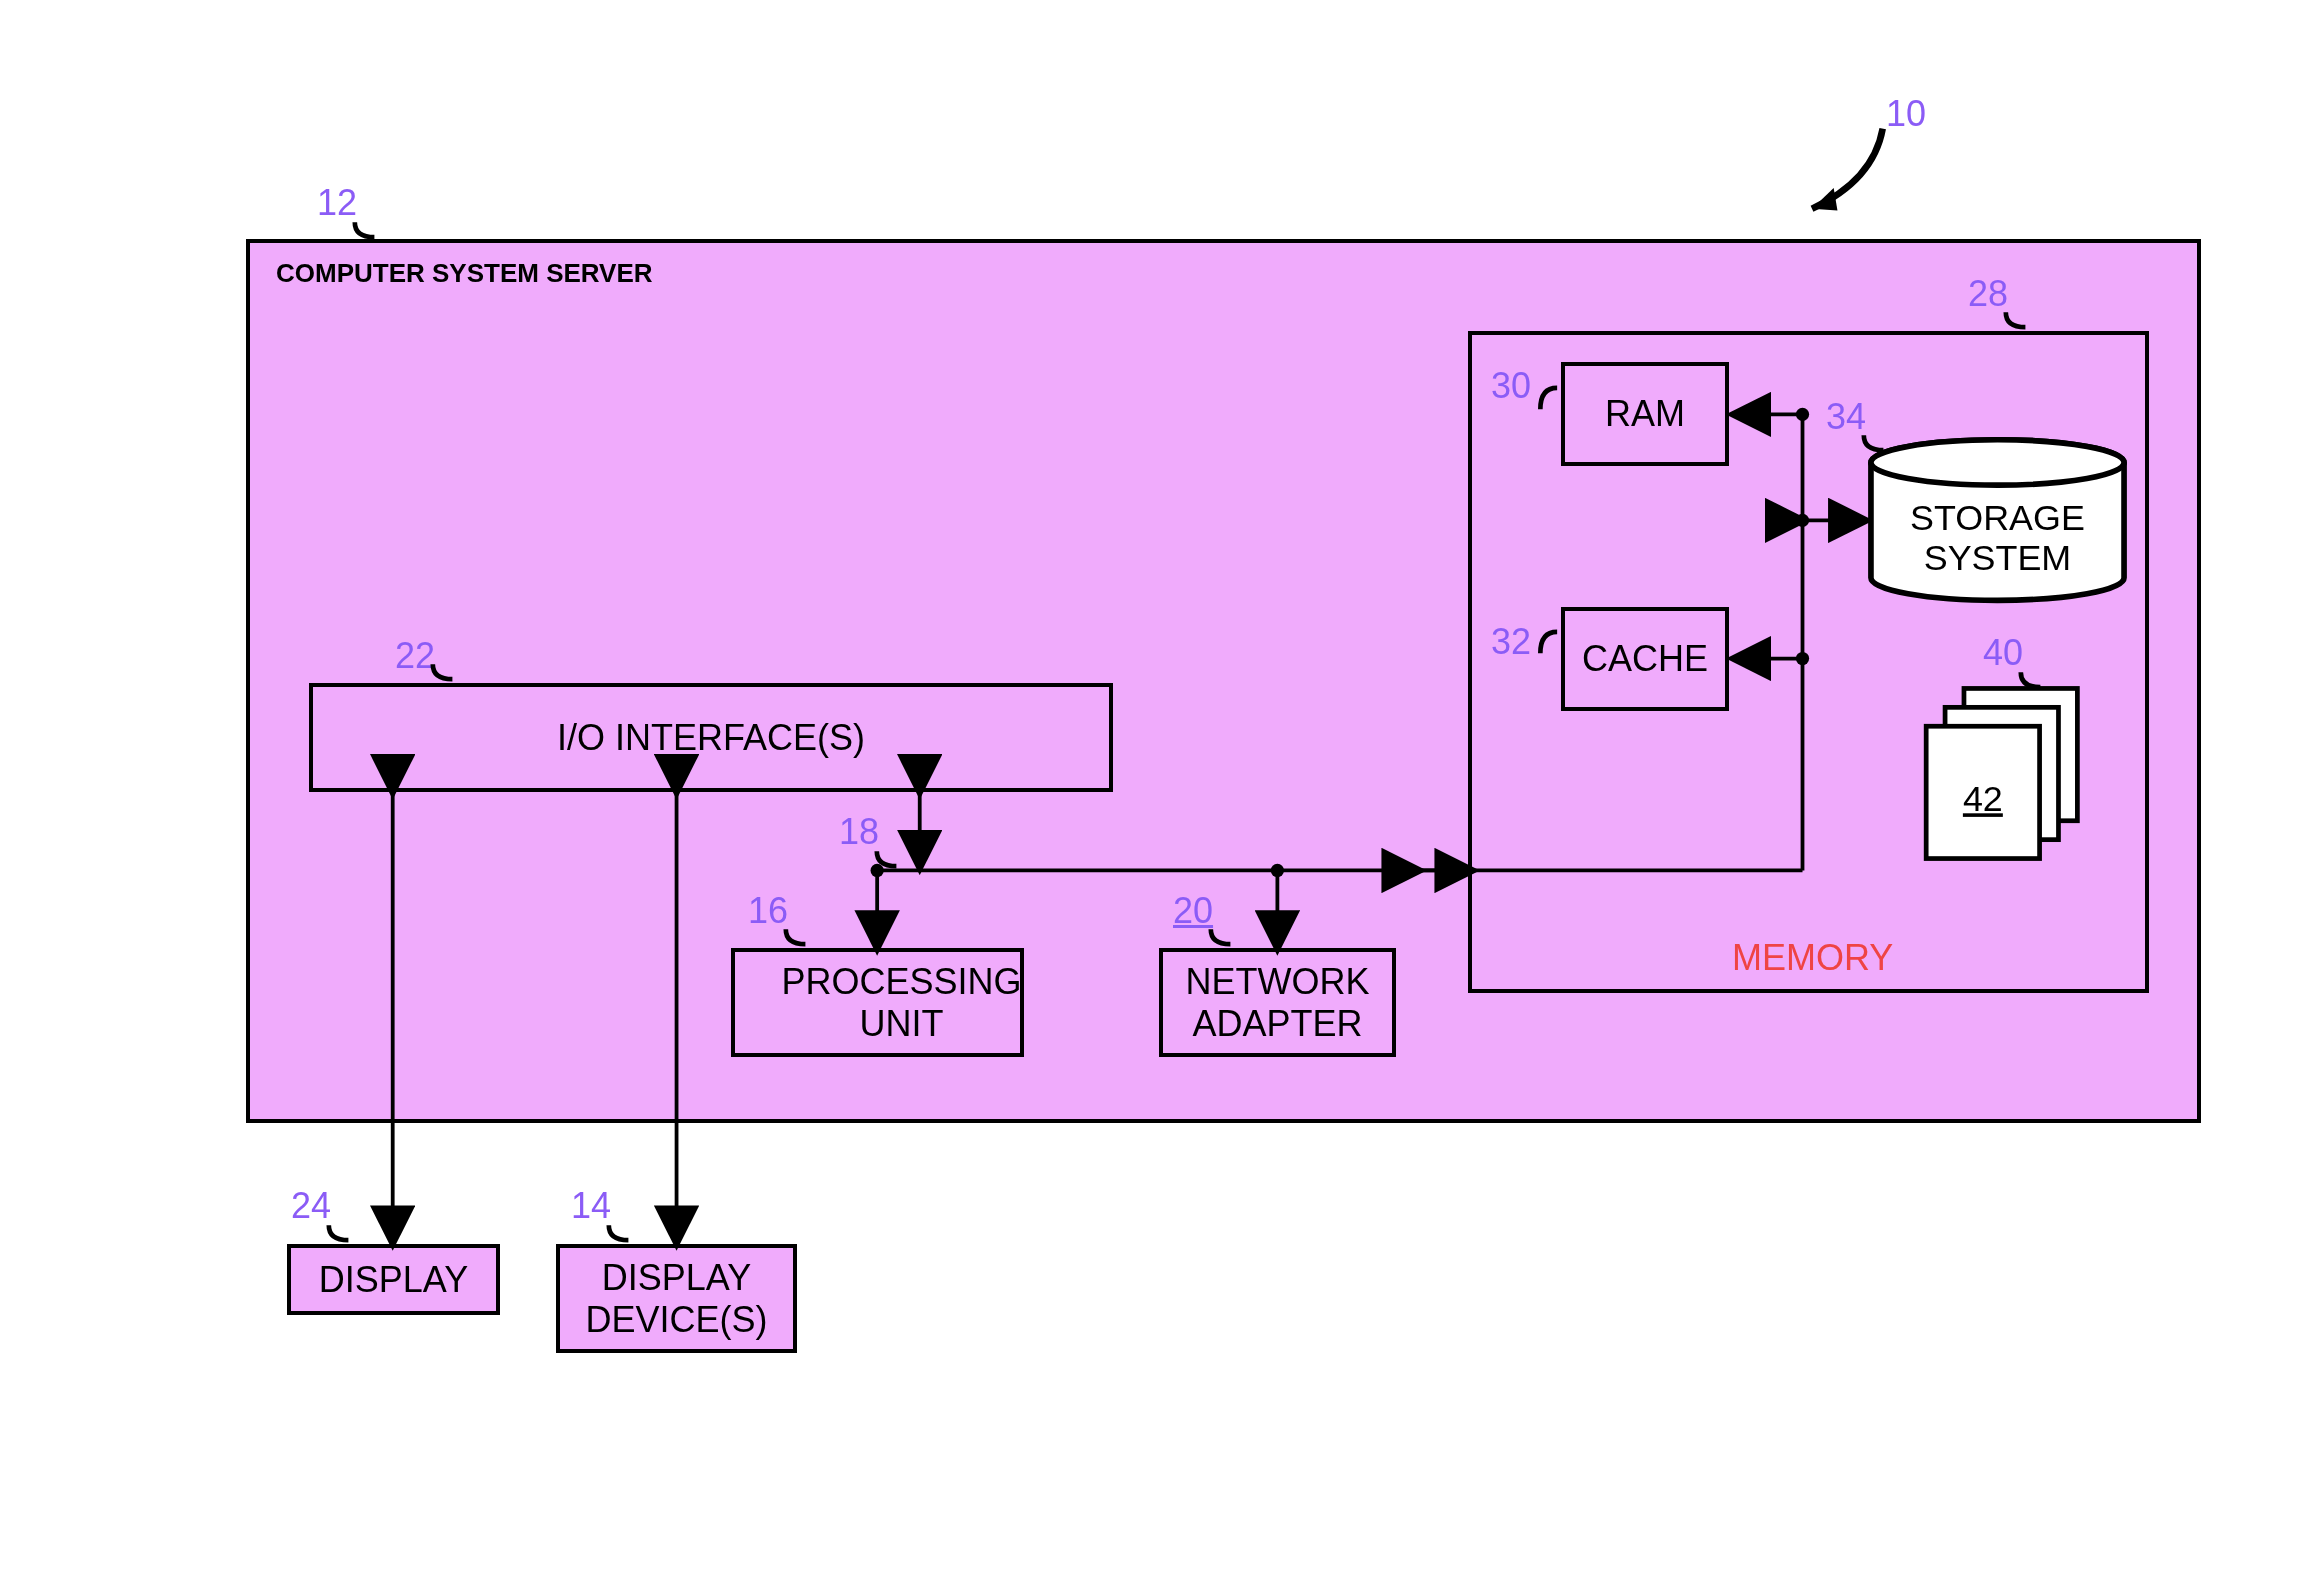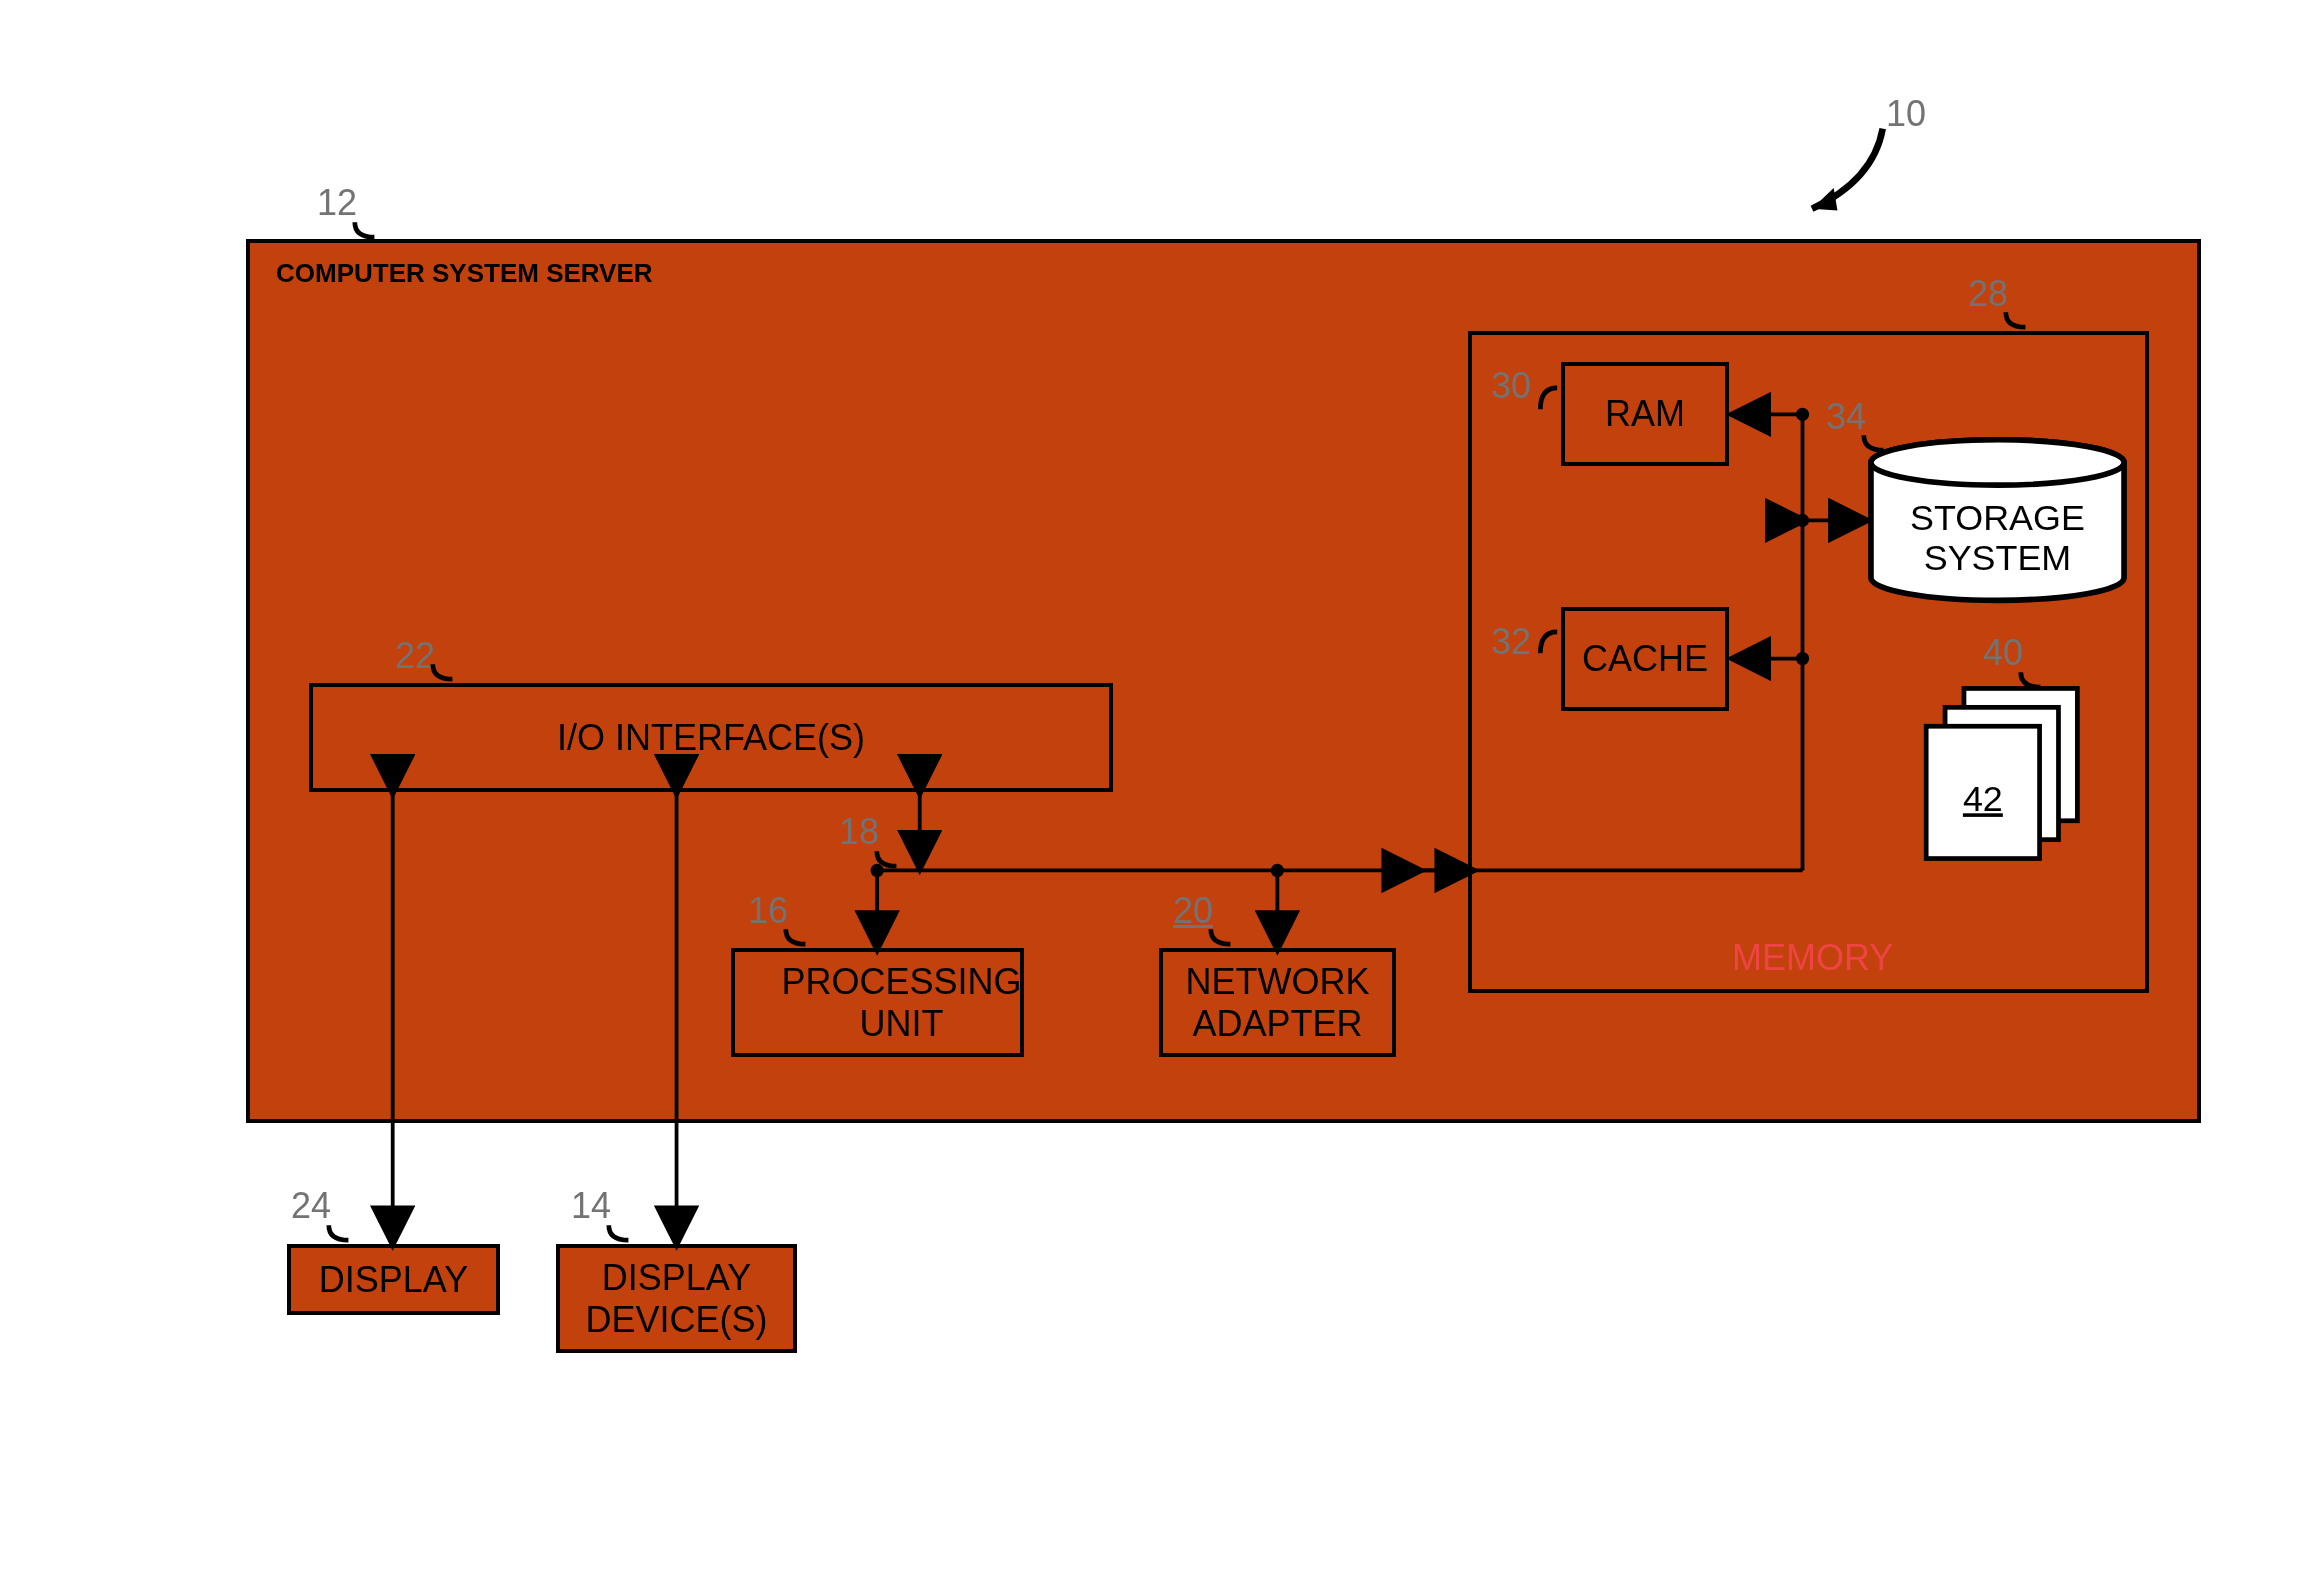--- a/index.html
+++ b/index.html
@@ -1,19 +1,19 @@
 <!DOCTYPE html>
 <html style="font-size:15px"><head>
 <meta charset="utf-8">
 <style>
   html,body{margin:0;padding:0;background:#fff;font-family:Arial,Helvetica,sans-serif;}
   .canvas{position:relative;width:2322px;height:1582px;}
-  .box{position:absolute;border:4.7px solid #000;background:#c2410c;display:flex;align-items:center;justify-content:center;text-align:center;box-sizing:border-box;}
+  .box{position:absolute;border:4.7px solid #000;background:#f0abfc;display:flex;align-items:center;justify-content:center;text-align:center;box-sizing:border-box;}
   .label{position:absolute;font-size:36px;font-weight:400;color:#ef4444;}
-  .ref{position:absolute;font-size:36px;color:#737373;}
+  .ref{position:absolute;font-size:36px;color:#8b5cf6;}
   .box span{font-size:36px;line-height:1.15;}
   .title{position:absolute;font-weight:700;font-size:26px;}
   svg.overlay{position:absolute;left:0;top:0;}
 </style>
 </head>
 <body>
 
 <div class="canvas">
 
   <div class="box" style="left:246px;top:239px;width:1955px;height:884px;justify-content:flex-start;align-items:flex-start;">

